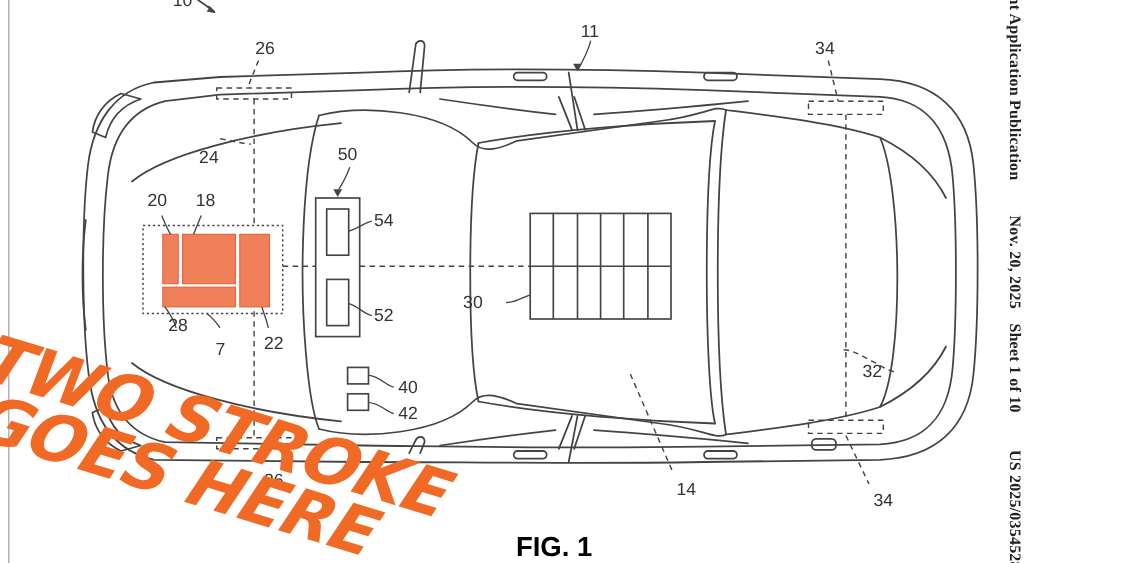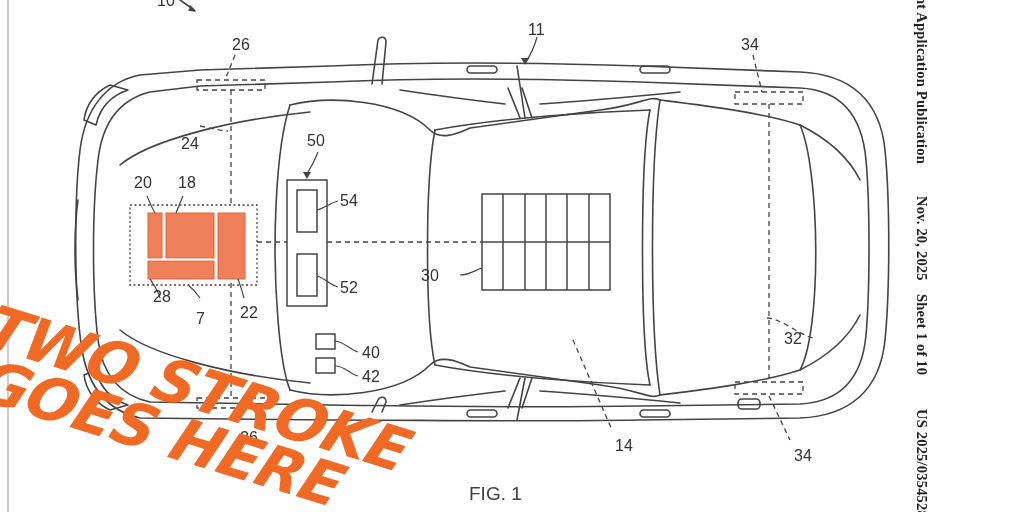--- a/index.html
+++ b/index.html
@@ -1,20 +1,20 @@
 <!DOCTYPE html>
 <html><head>
   <meta charset="utf-8">
   <style>
     html, body { margin: 0; padding: 0; background: #ffffff; }
     body { width: 1024px; height: 512px; overflow: hidden; position: relative; font-family: "Liberation Sans", sans-serif; }
     .stage { position: absolute; left: 0; top: 0; width: 1024px; height: 415px; }
     svg.drawing { position: absolute; left: 0; top: 0; }
     .ref { position: absolute; font-family: "Liberation Sans", sans-serif; font-size: 16px; color: #333; line-height: 1; }
-    .fig-label { position: absolute; left: 469px; top: 483px; font-family: "Liberation Sans", sans-serif; font-weight: normal; font-size: 19px; color: #404040; }
+    .fig-label { position: absolute; left: 469px; top: 483px; font-family: "Liberation Sans", sans-serif; font-weight: bold; font-size: 25px; color: #000000; }
     .side-header {
       position: absolute; left: 913px; top: 0px;
       writing-mode: vertical-rl;
       font-family: "Liberation Serif", serif; font-weight: bold; font-size: 14.5px; color: #222;
       white-space: nowrap; letter-spacing: 0.2px;
     }
     .side-header span { display: inline-block; }
     .side-header .g1 { margin-top: -4px; }
     .overlay {
       position: absolute; left: -4px; top: 300px; width: 440px; height: 220px;

